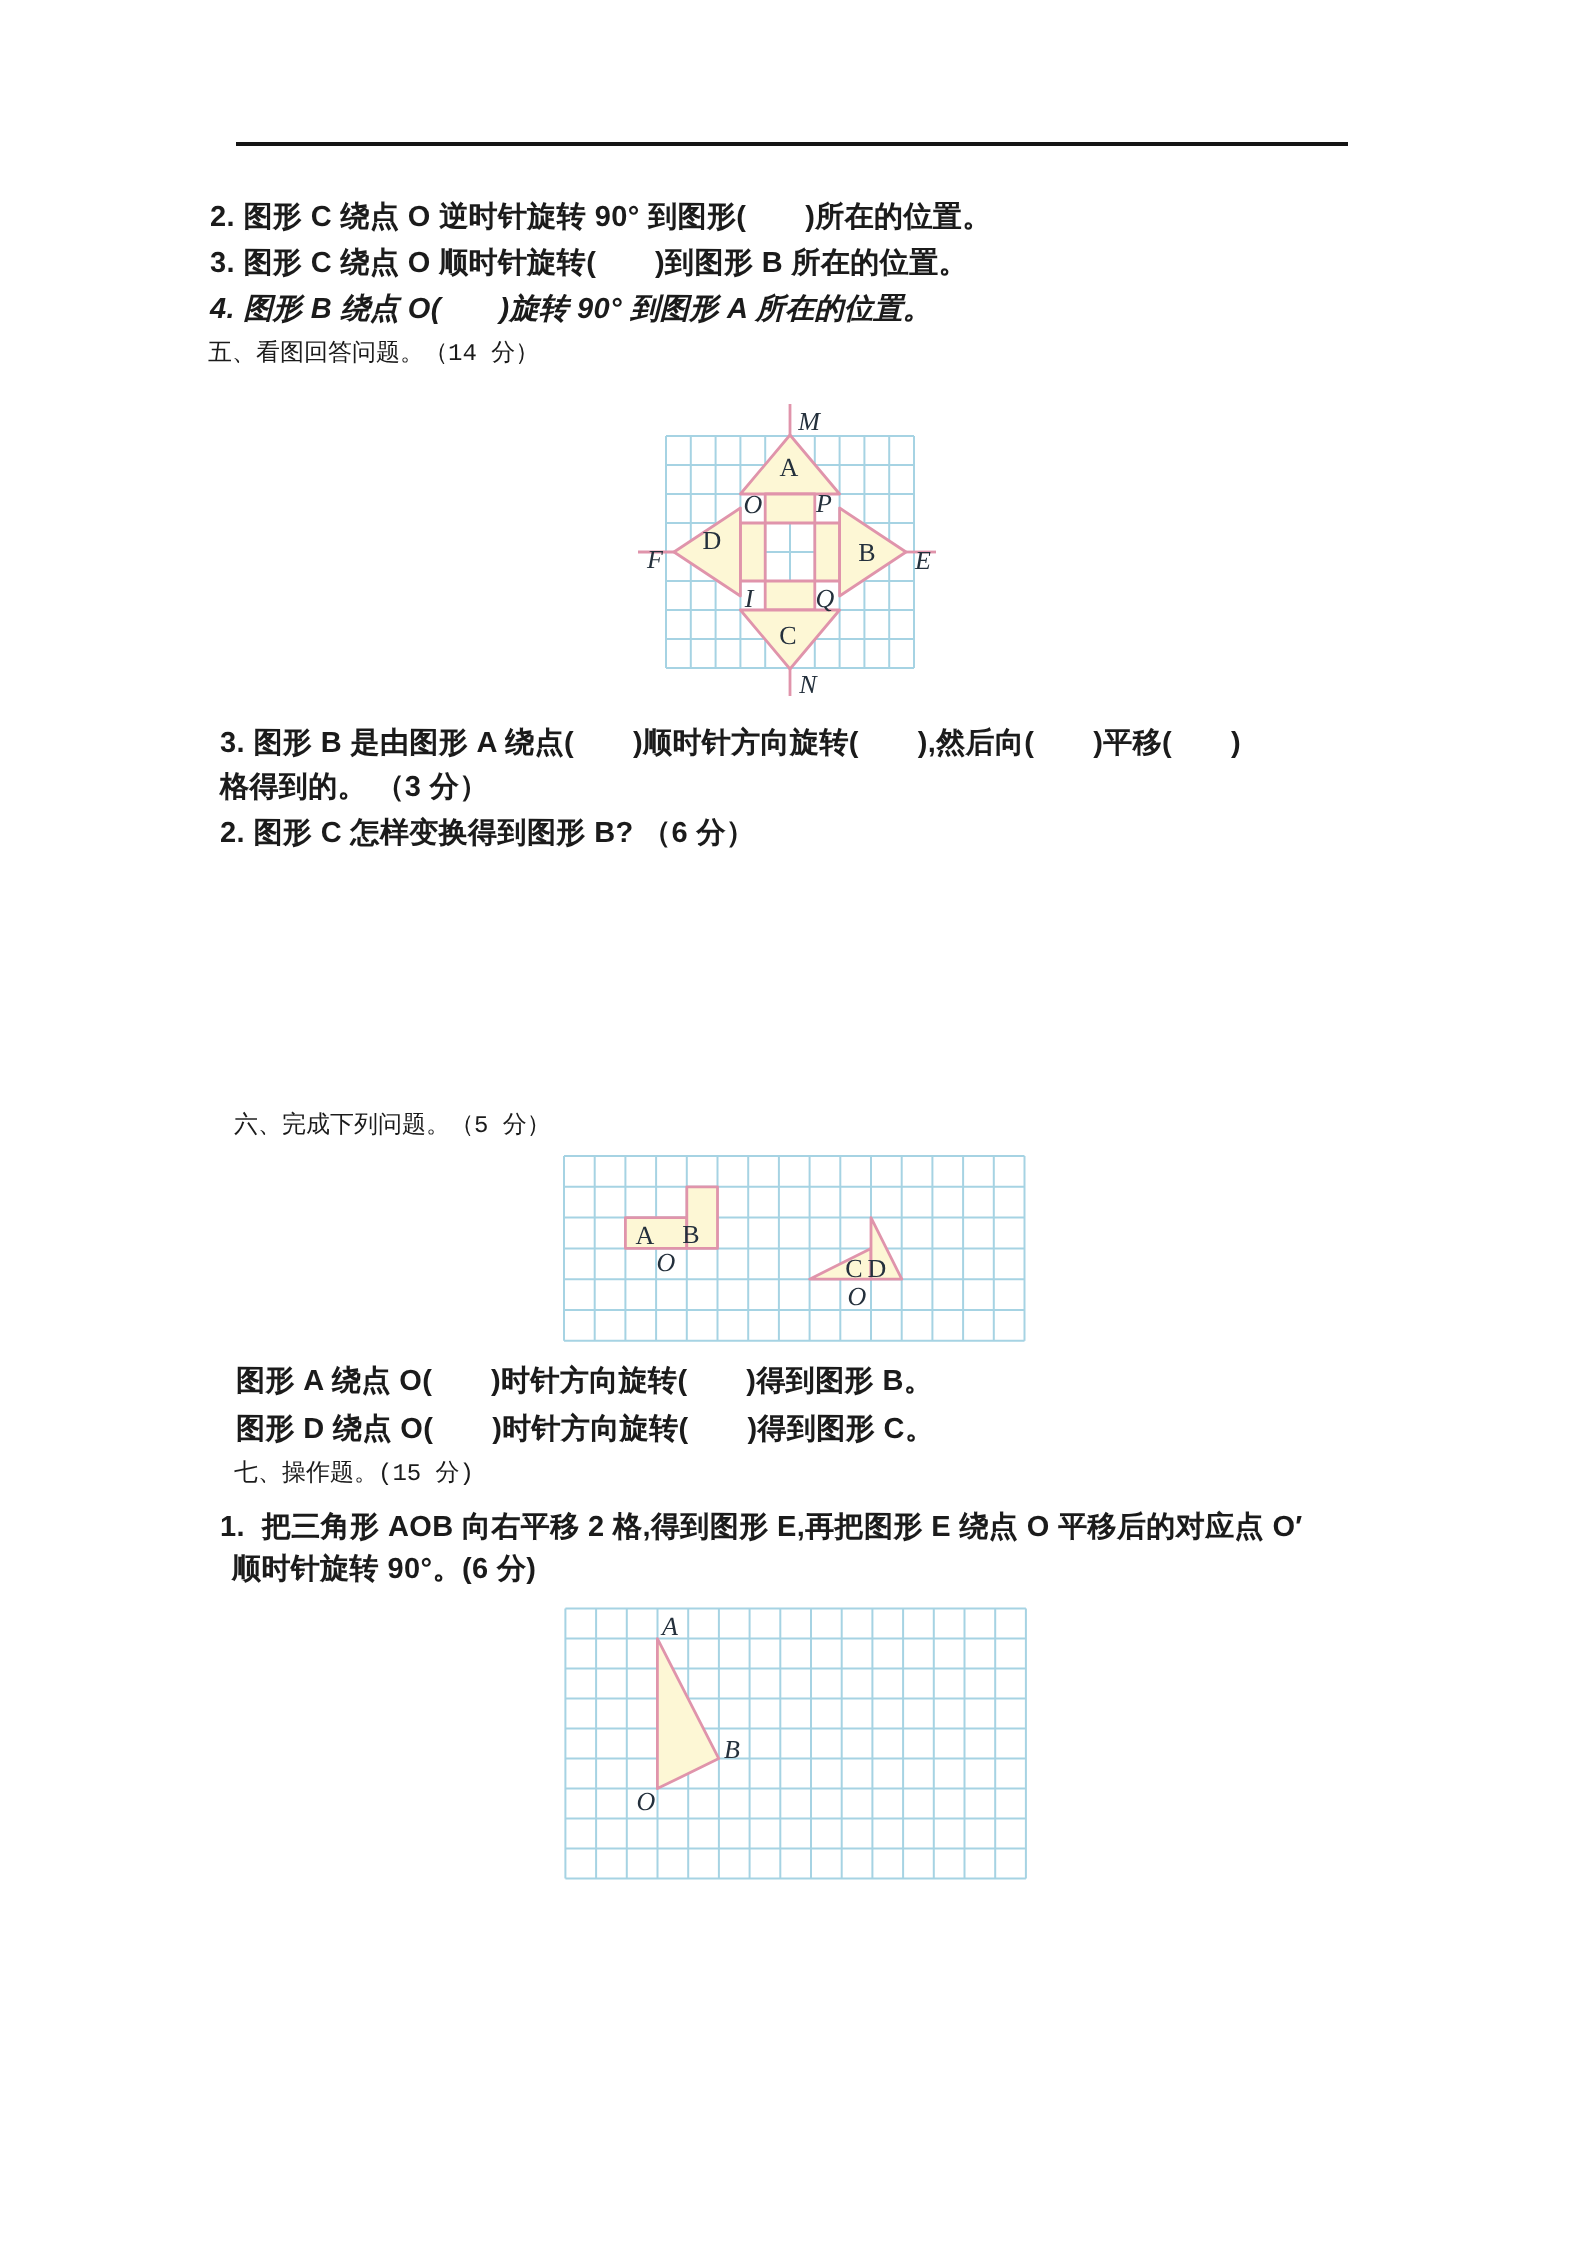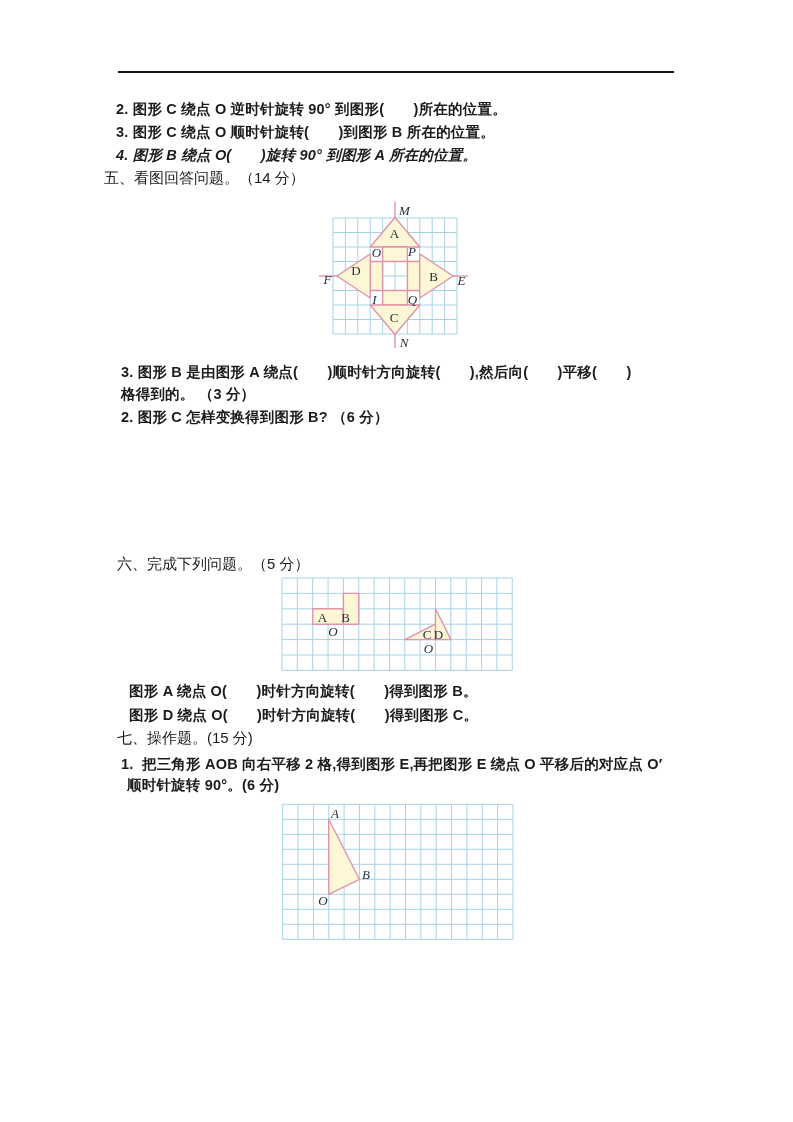--- a/index.html
+++ b/index.html
@@ -9,22 +9,22 @@
     --text:#1b1b1b;
     --rule:#151515;
   }
   html,body{margin:0;padding:0;}
   body{
     width:793px;height:1122px;position:relative;background:#ffffff;
     font-family:"Liberation Serif",serif;color:var(--text);overflow:hidden;
   }
   .rule{position:absolute;left:118px;top:71px;width:556px;height:2px;background:var(--rule);}
   .tline{position:absolute;white-space:pre;line-height:23px;font-size:14.5px;}
-  .q{font-family:"Liberation Sans",sans-serif;font-weight:700;letter-spacing:0.2px;margin-left:11px;}
-  .sec{font-family:Liberation Sans, sans-serif;font-weight:400;font-size:15px;}
+  .q{font-family:"Liberation Sans",sans-serif;font-weight:700;letter-spacing:0.2px;}
+  .sec{font-family:Liberation Mono, monospace;font-weight:400;font-size:12px;}
   
   .l-q2  {left:105px;top:98px;}
   .l-q3  {left:105px;top:121px;}
   .l-q4  {left:105px;top:144px;font-style:italic;}
   .l-s5  {left:104px;top:166px;}
   .l-q51a{left:110px;top:361px;}
   .l-q51b{left:110px;top:383px;}
   .l-q52 {left:110px;top:406px;}
   .l-s6  {left:117px;top:552px;}
   .l-q61 {left:118px;top:680px;}

